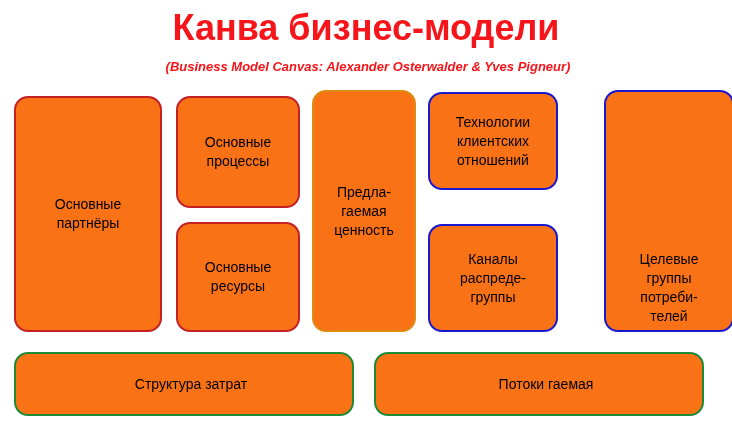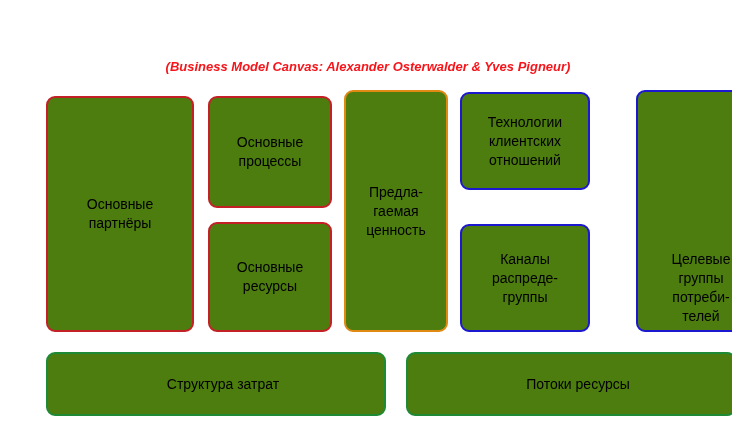--- a/index.html
+++ b/index.html
@@ -39,31 +39,30 @@
     font-size: 13px;
     font-style: italic;
     font-weight: bold;
     color: #f5151b;
     line-height: 18px;
   }
   .box {
     position: absolute;
     box-sizing: border-box;
     border: 2px solid #000;
-    border-radius: 9px;
-    background: #4d7c0f;
+    border-radius: 14px;
+    background: #f97316;
     display: flex;
     align-items: center;
     justify-content: center;
     text-align: center;
     font-size: 14px;
     color: #000000;
     line-height: 19px;
     padding: 4px 6px;
-    margin-left: 32px;
   }
   .box-text {
     display: block;
     white-space: pre-line;
   }
   .red   { border-color: #c42127; }
   .orange{ border-color: #e08a14; }
   .blue  { border-color: #1b18cf; }
   .green { border-color: #1f8a36; padding-left: 20px; }
 
@@ -76,20 +75,21 @@
   #box-channels      { left: 428px; top: 224px; width: 130px; height: 108px; }
   #box-segments      { left: 604px; top: 90px;  width: 130px; height: 242px; align-items: flex-end; }
   #box-costs         { left: 14px;  top: 352px; width: 340px; height: 64px; }
   #box-revenue       { left: 374px; top: 352px; width: 330px; height: 64px; }
 </style>
 </head>
 <body>
 
 <div class="canvas">
 
+  <div class="title">Канва бизнес-модели</div>
   <div class="subtitle">(Business Model Canvas: Alexander Osterwalder &amp; Yves Pigneur)</div>
 
   <div class="box red" id="box-partners">
     <span class="box-text">Основные
 партнёры</span>
   </div>
 
   <div class="box red" id="box-processes">
     <span class="box-text">Основные
 процессы</span>
@@ -123,16 +123,16 @@
 группы
 потреби-
 телей</span>
   </div>
 
   <div class="box green" id="box-costs">
     <span class="box-text">Структура затрат</span>
   </div>
 
   <div class="box green" id="box-revenue">
-    <span class="box-text">Потоки ресурсы</span>
+    <span class="box-text">Потоки гаемая</span>
   </div>
 
 </div>
 
 </body></html>

